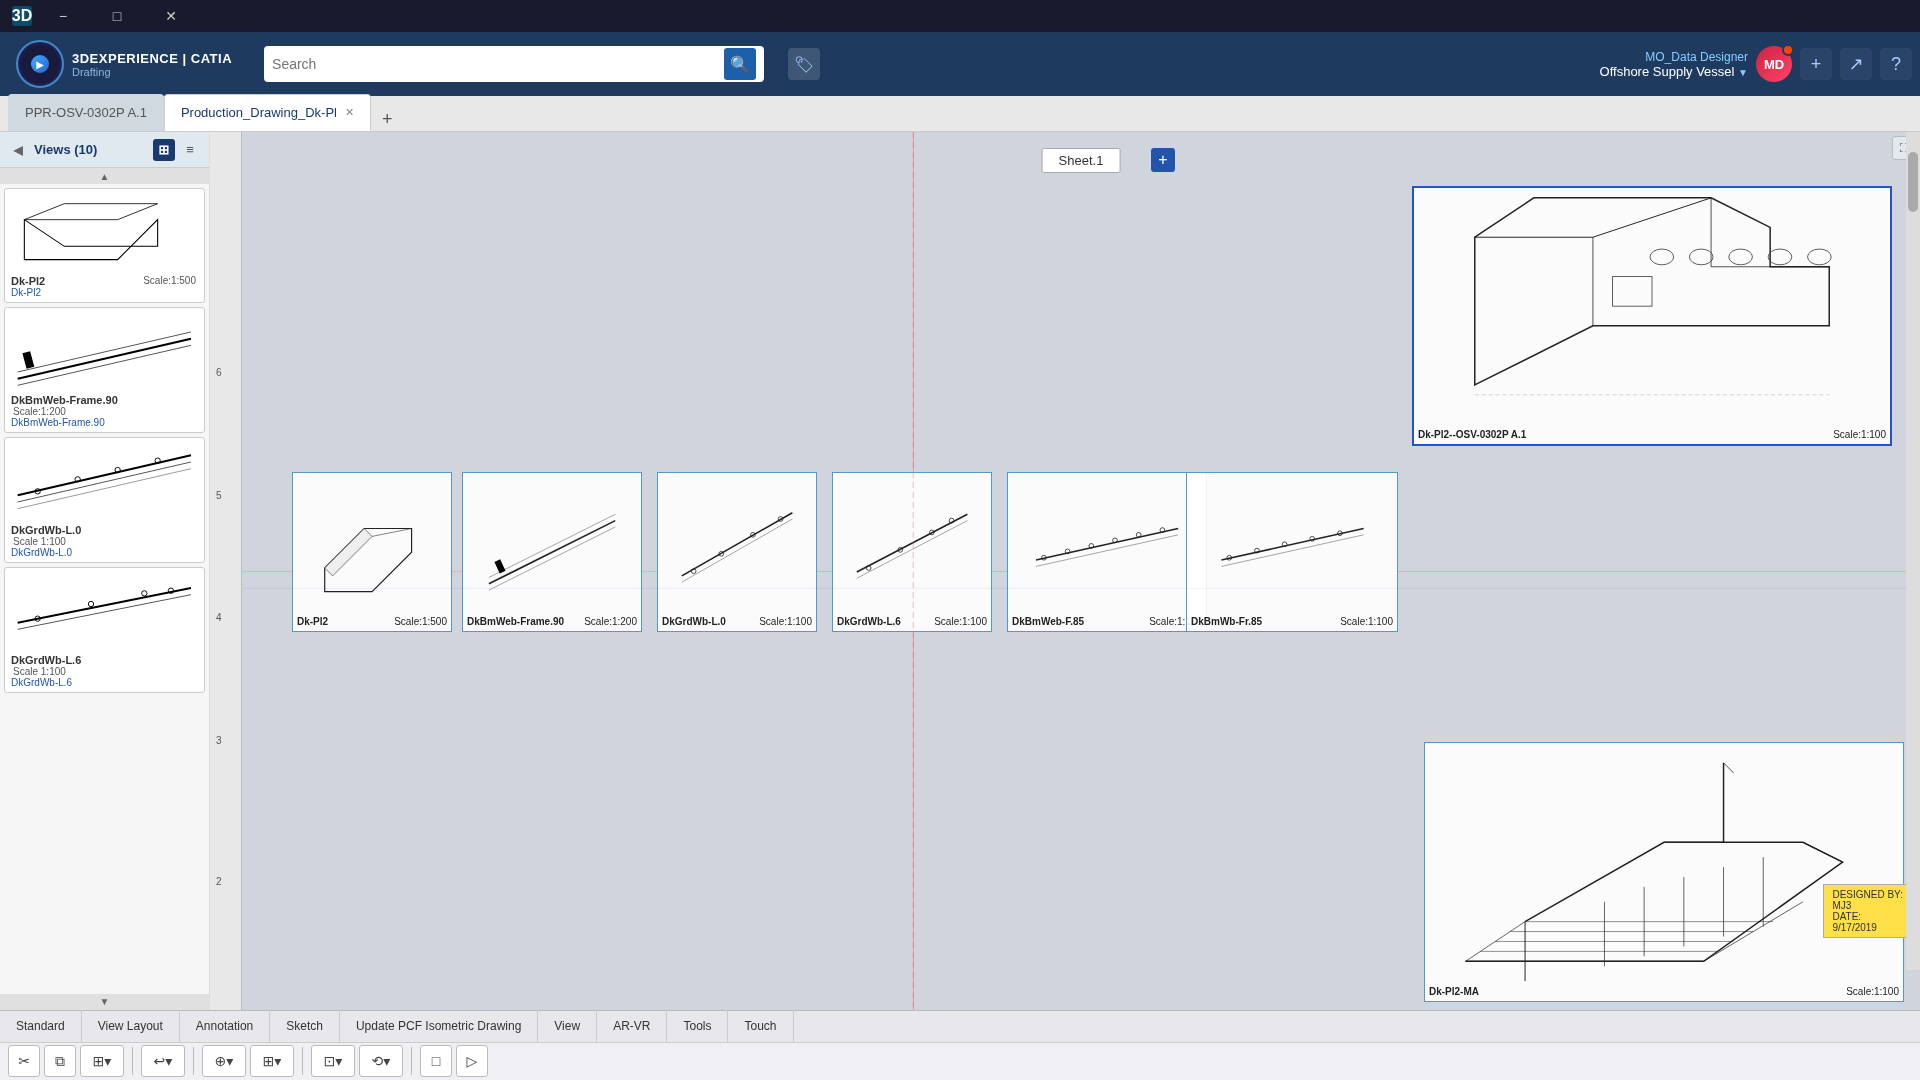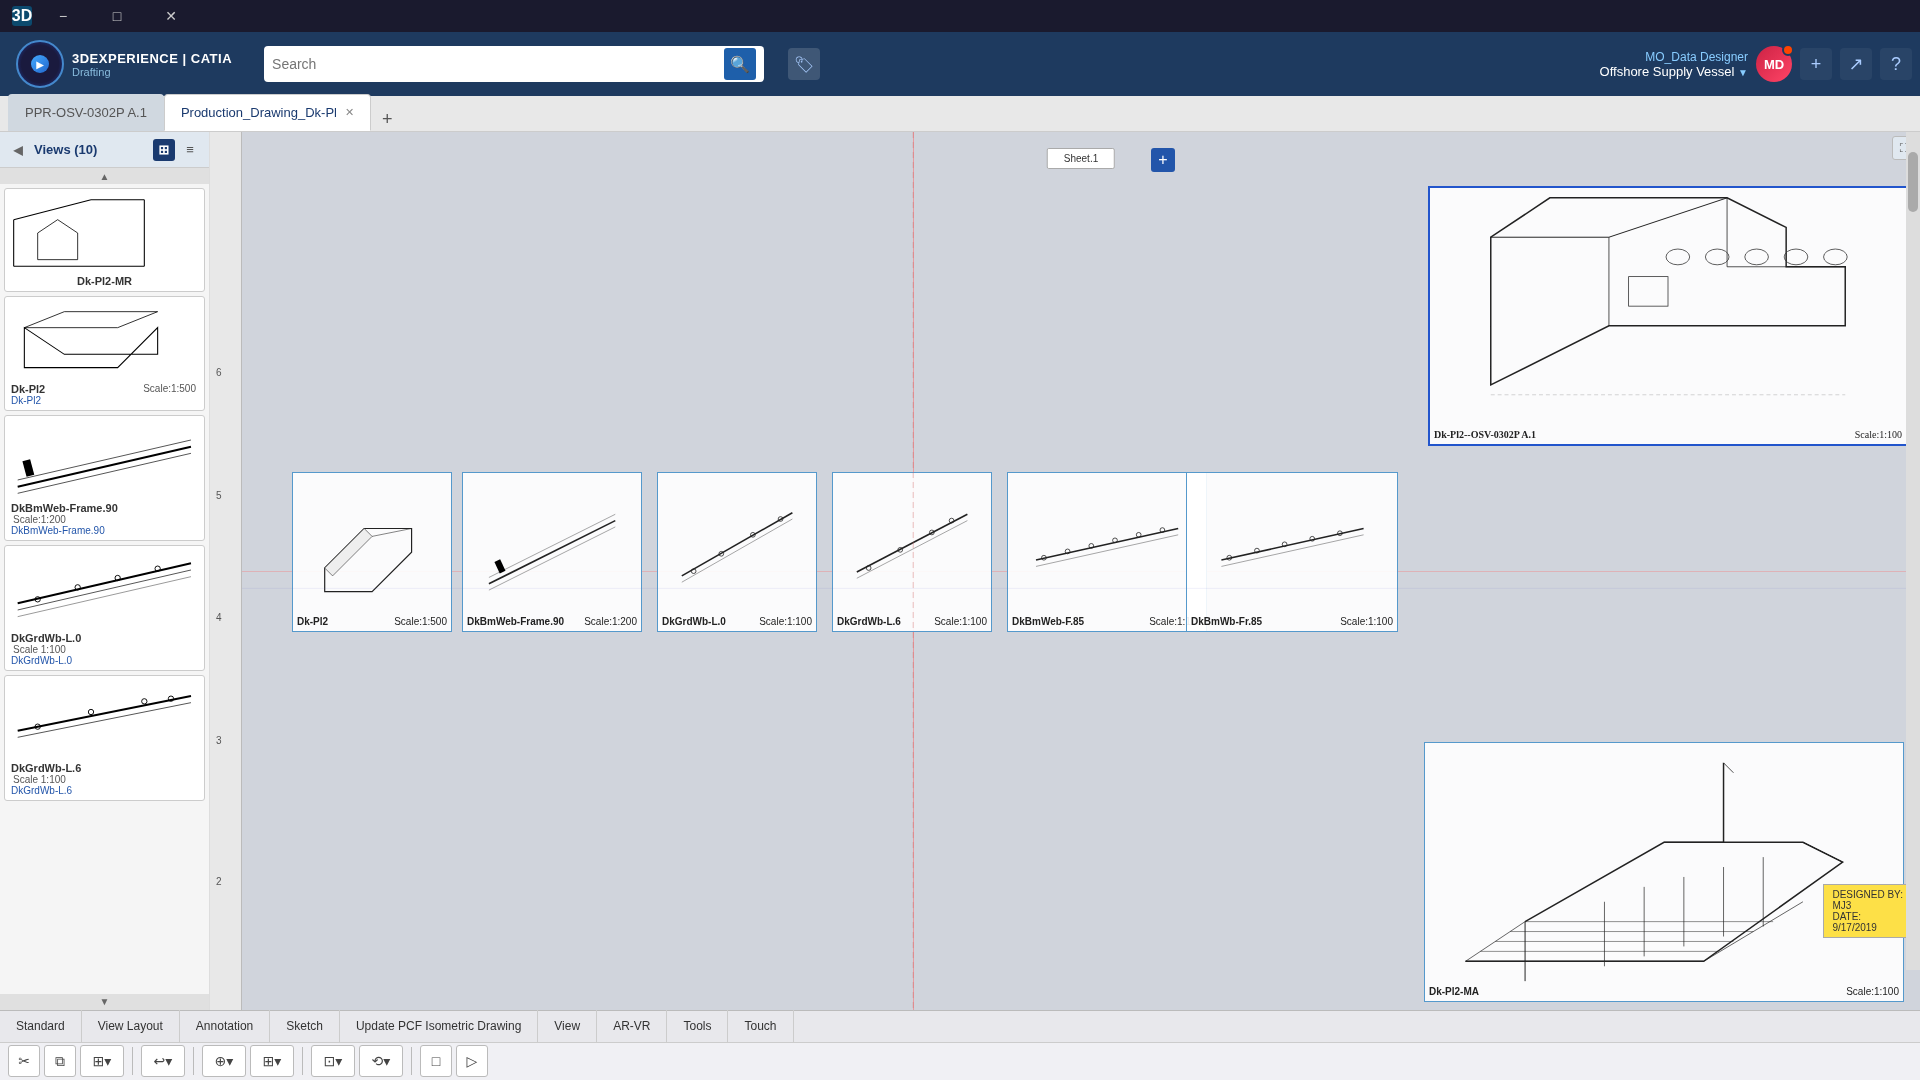--- a/index.html
+++ b/index.html
@@ -256,21 +256,21 @@
 
     
     .sheet-label {
       position: absolute;
       top: 16px;
       left: 50%;
       transform: translateX(-50%);
       background: #fff;
       border: 1px solid #aaa;
       padding: 4px 16px;
-      font-size: 10px; color: #333;
+      font-size: 13px; color: #333;
       border-radius: 2px;
       cursor: pointer;
     }
     .sheet-add {
       position: absolute;
       top: 16px;
       left: calc(50% + 70px);
       width: 24px; height: 24px;
       background: #2255aa;
       color: #fff;
@@ -486,36 +486,20 @@
         <div class="panel-view-icons">
           <div class="panel-view-icon active">⊞</div>
           <div class="panel-view-icon">≡</div>
         </div>
       </div>
 
       <div class="panel-scroll-btn">▲</div>
 
       <div id="views-list">
 
-        <div class="view-item">
-          <div class="view-thumb">
-            <svg viewBox="0 0 140 60">
-              <line x1="2" y1="55" x2="100" y2="55" stroke="#000" stroke-width="0.8"></line>
-              <line x1="2" y1="55" x2="2" y2="20" stroke="#000" stroke-width="0.8"></line>
-              <line x1="2" y1="20" x2="60" y2="5" stroke="#000" stroke-width="0.8"></line>
-              <line x1="60" y1="5" x2="100" y2="5" stroke="#000" stroke-width="0.8"></line>
-              <line x1="100" y1="5" x2="100" y2="55" stroke="#000" stroke-width="0.8"></line>
-
-              <polygon points="20,50 20,30 35,20 50,30 50,50" fill="none" stroke="#000" stroke-width="0.6"></polygon>
-            </svg>
-          </div>
-          <div class="view-name">
-            <span>Dk-Pl2-MR</span>
-          </div>
-        </div>
 
         <div class="view-item">
           <div class="view-thumb">
             <svg viewBox="0 0 140 60">
               <polygon points="10,50 80,50 110,20 110,40 40,40 10,20" fill="none" stroke="#000" stroke-width="0.8"></polygon>
               <polygon points="10,20 80,20 110,8 40,8" fill="none" stroke="#000" stroke-width="0.6"></polygon>
             </svg>
           </div>
           <div style="display:flex;justify-content:space-between;align-items:center;padding:0 2px;">
             <div class="view-name">Dk-Pl2</div>
@@ -600,21 +584,21 @@
 
       <div style="position:absolute;left:32px;top:0;right:0;bottom:0;">
 
         <div class="sheet-label">Sheet.1</div>
         <div class="sheet-add">+</div>
 
         <div class="center-vline" style="left:40%;"></div>
 
         <div style="position:absolute;left:0;right:0;top:50%;height:1px;background:rgba(255,100,100,0.3);"></div>
 
-        <div class="drawing-view-box selected" style="right:12px;top:54px;width:480px;height:260px;font-family:Liberation Serif, serif;">
+        <div class="drawing-view-box selected" style="right:28px;top:54px;width:480px;height:260px;">
           <svg viewBox="0 0 480 260" style="width:100%;height:100%;">
 
             <path d="M60,200 L180,140 L420,140 L420,80 L360,80 L360,40 L300,10 L120,10 L60,50 Z" fill="none" stroke="#222" stroke-width="1.5"></path>
             <path d="M60,50 L180,50 L300,10" fill="none" stroke="#222" stroke-width="1"></path>
             <path d="M180,50 L180,140" fill="none" stroke="#222" stroke-width="0.8"></path>
             <path d="M300,10 L300,80 L420,80" fill="none" stroke="#222" stroke-width="0.8"></path>
 
             <ellipse cx="250" cy="70" rx="12" ry="8" fill="none" stroke="#333" stroke-width="0.8"></ellipse>
             <ellipse cx="290" cy="70" rx="12" ry="8" fill="none" stroke="#333" stroke-width="0.8"></ellipse>
             <ellipse cx="330" cy="70" rx="12" ry="8" fill="none" stroke="#333" stroke-width="0.8"></ellipse>

